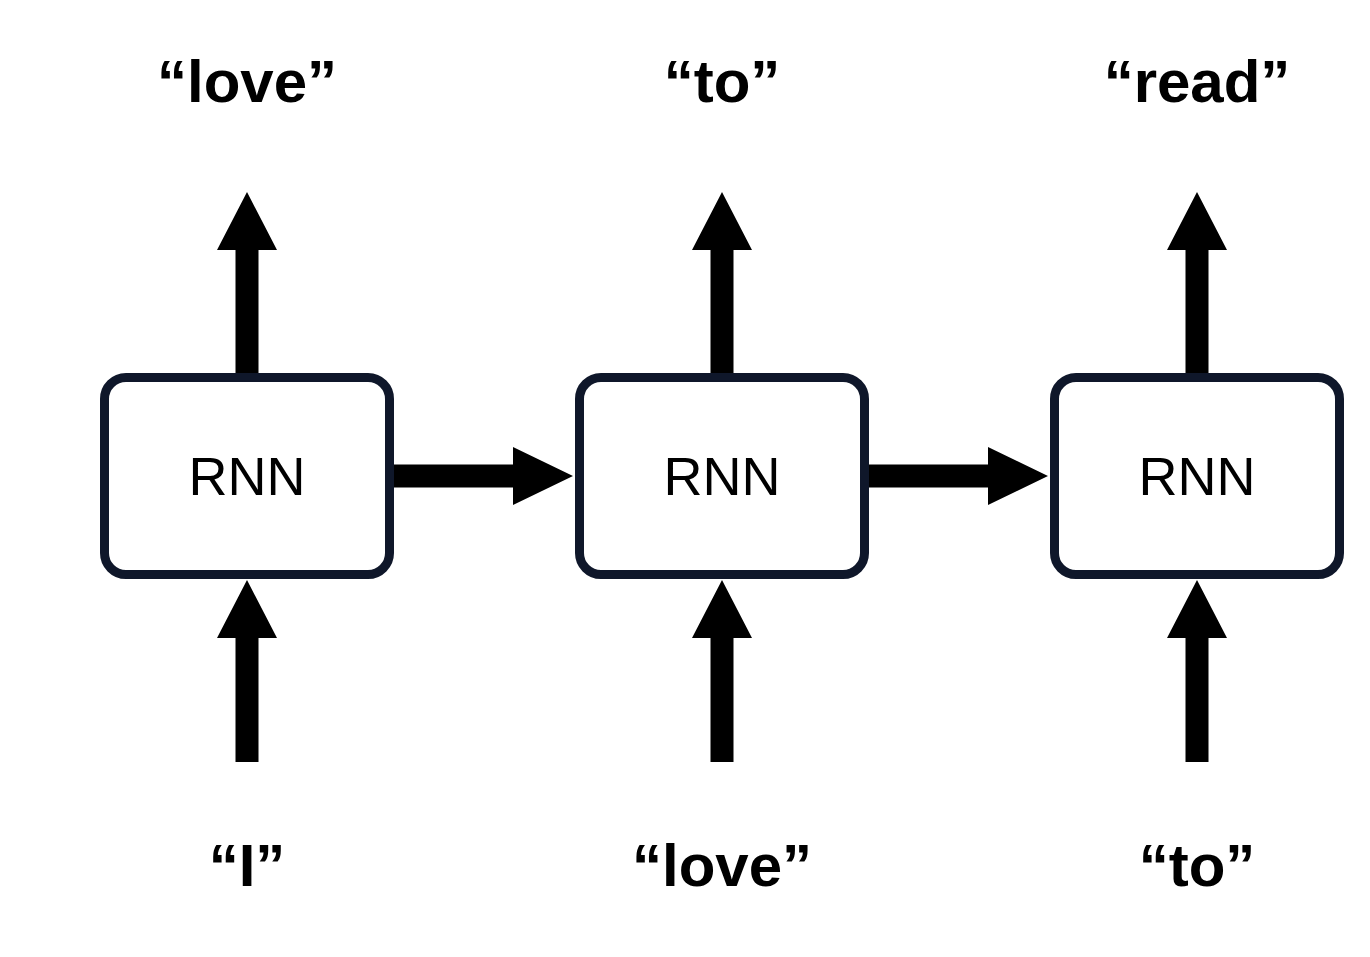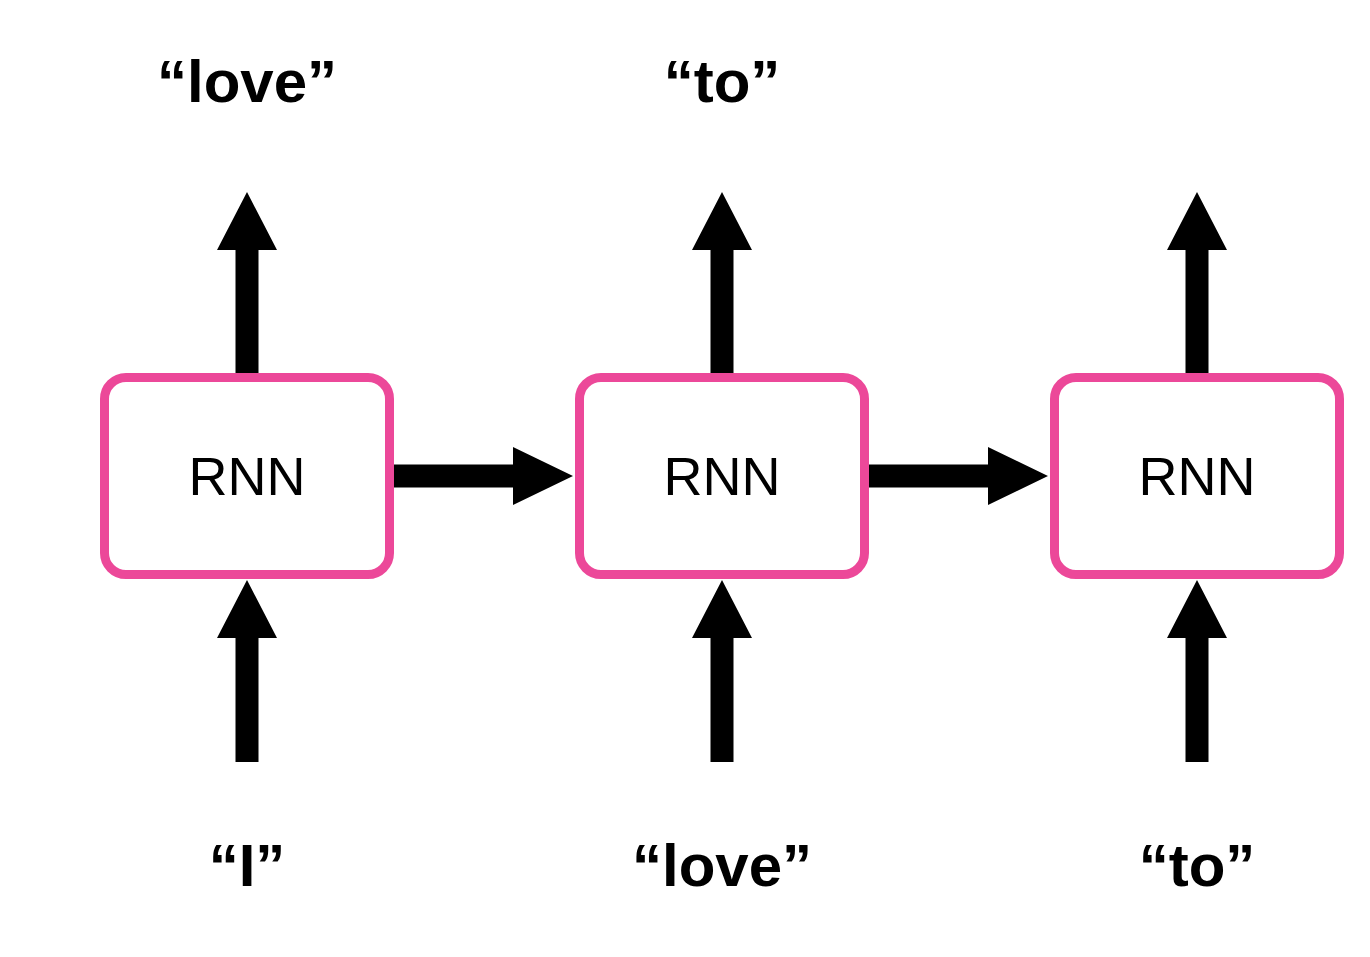--- a/index.html
+++ b/index.html
@@ -27,21 +27,21 @@
   }
   .word-label.top { top: 52px; }
   .word-label.bottom { top: 836px; }
   .rnn-box {
     position: absolute;
     top: 373px;
     width: 294px;
     height: 206px;
     box-sizing: border-box;
     background: #ffffff;
-    border: 9px solid #ec4899;
+    border: 9px solid #0f172a;
     border-radius: 26px;
     display: flex;
     align-items: center;
     justify-content: center;
   }
   .rnn-box .node-label {
     font-size: 54px;
     font-weight: 400;
     color: #000000;
     letter-spacing: 0px;
@@ -79,20 +79,21 @@
   </div>
   <svg class="arrow" style="left:654px; top:580px" width="60" height="182" viewBox="0 0 60 182">
     <polygon points="30,0 60,58 41.5,58 41.5,182 18.5,182 18.5,58 0,58"></polygon>
   </svg>
   <div class="word-label bottom" style="left:684px">“love”</div>
 
   <svg class="arrow" style="left:831px; top:447px" width="179" height="58" viewBox="0 0 179 58">
     <polygon points="179,29 119,0 119,17.5 0,17.5 0,40.5 119,40.5 119,58"></polygon>
   </svg>
 
+  <div class="word-label top" style="left:1159px">“read”</div>
   <svg class="arrow" style="left:1129px; top:192px" width="60" height="181" viewBox="0 0 60 181">
     <polygon points="30,0 60,58 41.5,58 41.5,181 18.5,181 18.5,58 0,58"></polygon>
   </svg>
   <div class="rnn-box" style="left:1012px">
     <span class="node-label">RNN</span>
   </div>
   <svg class="arrow" style="left:1129px; top:580px" width="60" height="182" viewBox="0 0 60 182">
     <polygon points="30,0 60,58 41.5,58 41.5,182 18.5,182 18.5,58 0,58"></polygon>
   </svg>
   <div class="word-label bottom" style="left:1159px">“to”</div>

